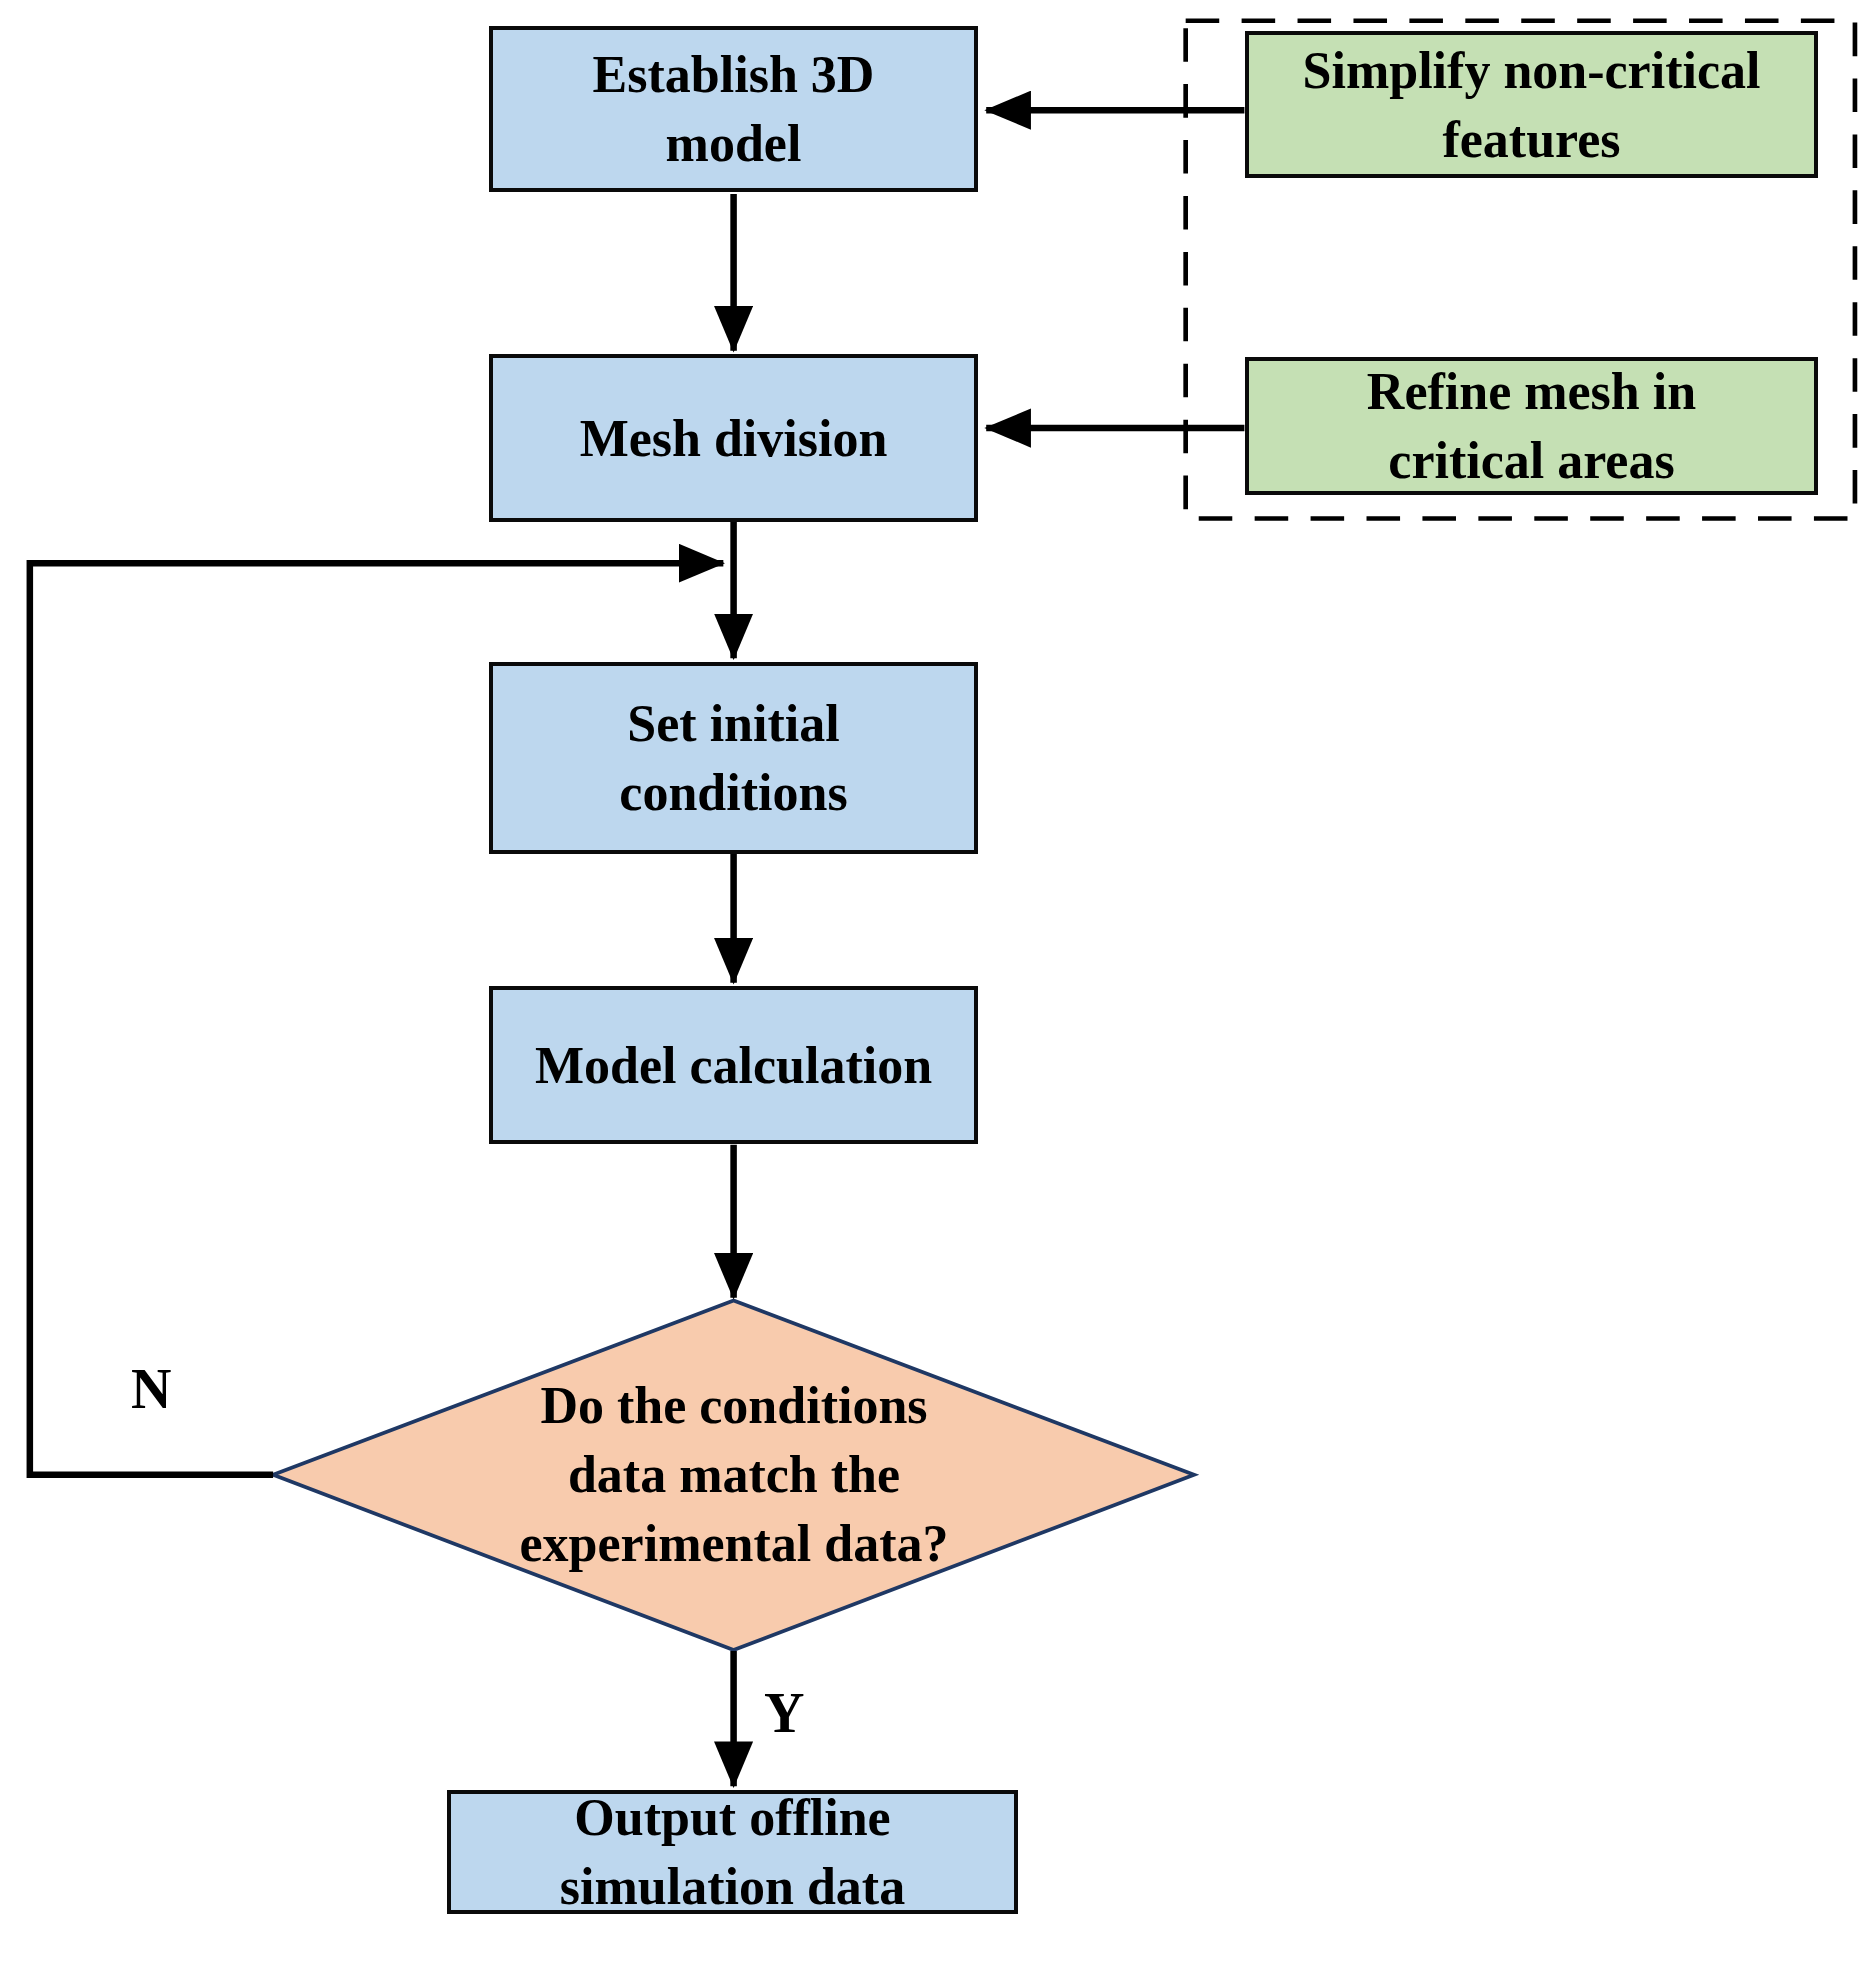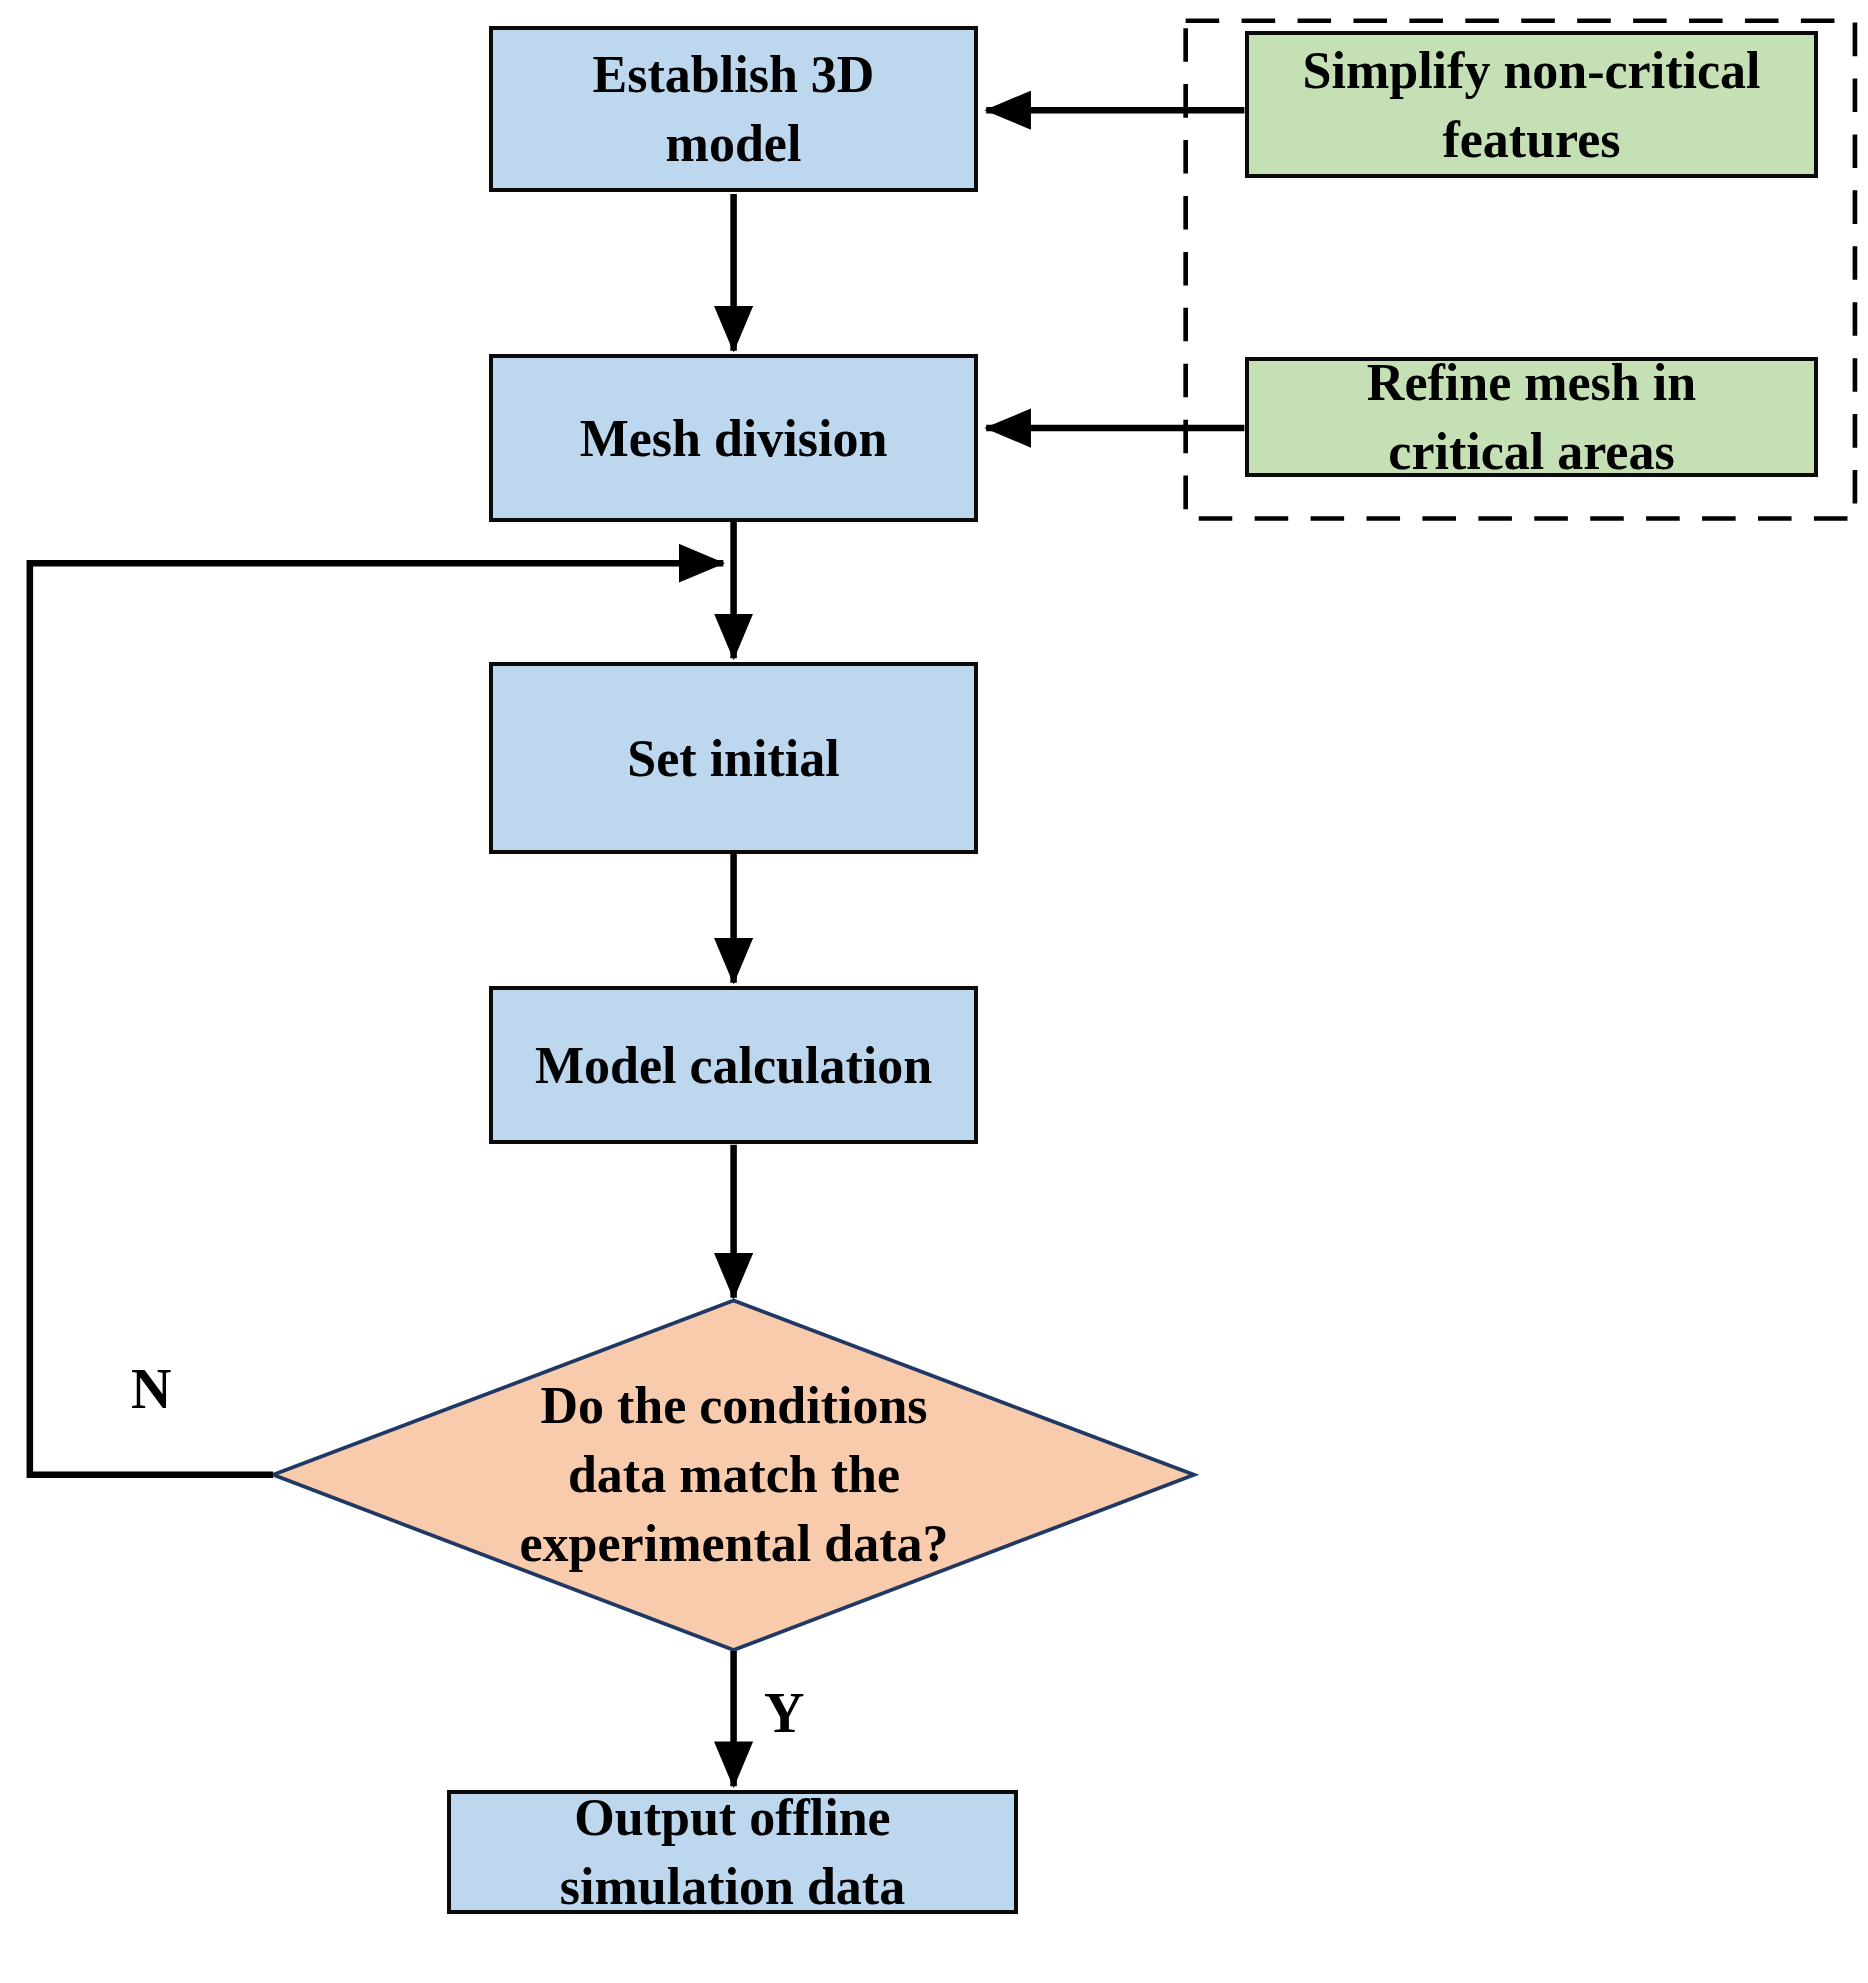--- a/index.html
+++ b/index.html
@@ -124,27 +124,28 @@
 
   <div class="node node--highlight" style="left:1245px; top:31px; width:573px; height:147px;">
     <span>Simplify non-critical</span>
     <span>features</span>
   </div>
 
   <div class="node node--process" style="left:489px; top:354px; width:489px; height:168px;">
     <span>Mesh division</span>
   </div>
 
-  <div class="node node--highlight" style="left:1245px; top:357px; width:573px; height:120px;">
+  <div class="node node--highlight" style="left:1245px; top:357px; width:573px; height:138px;">
     <span>Refine mesh in</span>
     <span>critical areas</span>
   </div>
 
   <div class="node node--process" style="left:489px; top:662px; width:489px; height:192px;">
     <span>Set initial</span>
+    <span>conditions</span>
   </div>
 
   <div class="node node--process" style="left:489px; top:986px; width:489px; height:158px;">
     <span>Model calculation</span>
   </div>
 
   <div class="decision-label" style="left:361px; top:1361px; width:746px; height:227px;">
     <span>Do the conditions</span>
     <span>data match the</span>
     <span>experimental data?</span>

